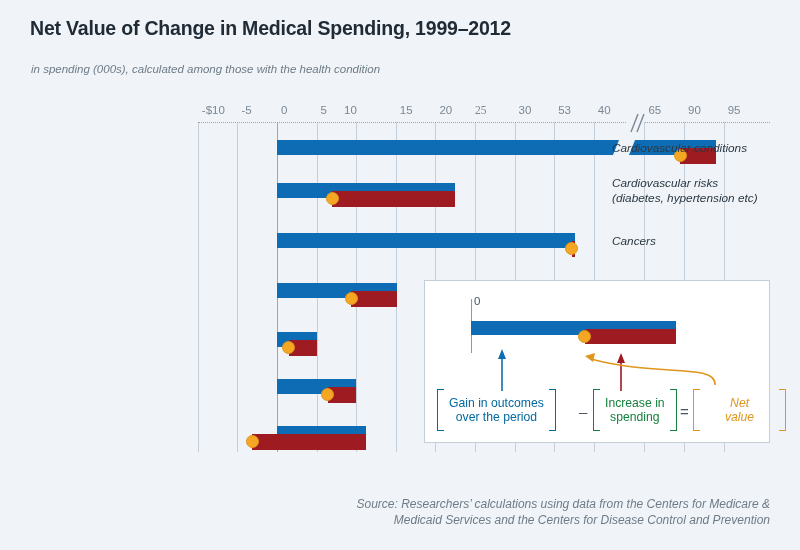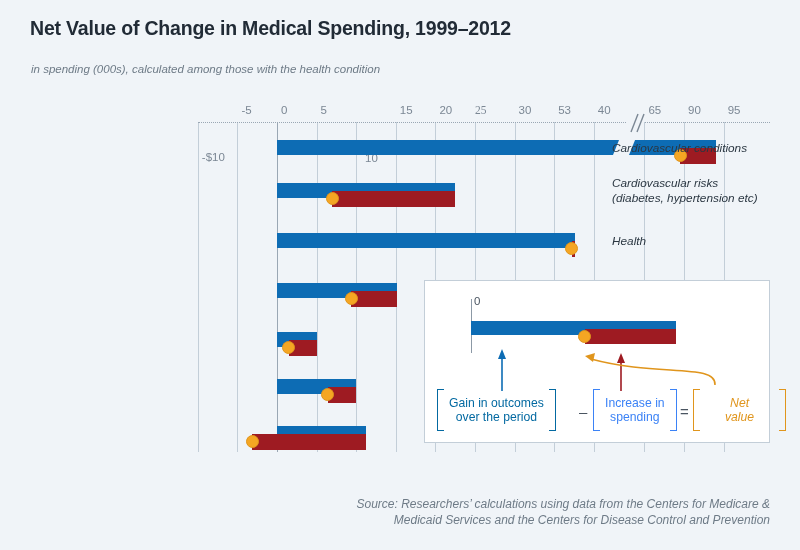--- a/index.html
+++ b/index.html
@@ -134,21 +134,21 @@
   .op {
     position: absolute; font-size: 15px;
     color: #4a5561;
   }
   .brkt {
     width: 7px; align-self: stretch;
   }
   .brkt.l { border-left: 1.6px solid; border-top: 1.6px solid; border-bottom: 1.6px solid; }
   .brkt.r { border-right: 1.6px solid; border-top: 1.6px solid; border-bottom: 1.6px solid; }
   .blue-c { color: #0369a1; }
-  .red-c  { color: #3b82f6; }
+  .red-c  { color: #15803d; }
   .org-c  { color: #e0951c; }
 
   
   #source {
     position: absolute; right: 30px; top: 497px;
     width: 500px; text-align: right;
     font-size: 12px; font-style: italic;
     color: #6e7b87; line-height: 15.5px;
   }
 </style>
@@ -175,25 +175,25 @@
         <div class="gridline" style="left: 277px;"></div>
         <div class="gridline" style="left: 316.6px;"></div>
         <div class="gridline" style="left: 356.2px;"></div>
         <div class="gridline" style="left: 395.8px;"></div>
         <div class="gridline" style="left: 446.48px;"></div>
         <div class="gridline" style="left: 486.08px;"></div>
         <div class="gridline" style="left: 525.68px;"></div>
       </div>
     <div id="dotted-top"></div>
     <div id="tick-layer">
-        <div class="tick-label" style="left: -0.2px; margin-top: 47px;">-$10</div>
+        <div class="tick-label" style="left: -0.2px;">-$10</div>
         <div class="tick-label" style="left: 39.4px;">-5</div>
         <div class="tick-label" style="left: 79px;">0</div>
         <div class="tick-label" style="left: 118.6px;">5</div>
-        <div class="tick-label" style="left: 163px; margin-top: 48px;">10</div>
+        <div class="tick-label" style="left: 142px;">10</div>
         <div class="tick-label" style="left: 197.8px;">15</div>
         <div class="tick-label" style="left: 237.4px;">20</div>
         <div class="tick-label" style="left: 273px; font-family: Liberation Serif, serif;">25</div>
         <div class="tick-label" style="left: 316.6px;">30</div>
         <div class="tick-label" style="left: 356.2px;">53</div>
         <div class="tick-label" style="left: 395.8px;">40</div>
         <div class="tick-label" style="left: 446.48px;">65</div>
         <div class="tick-label" style="left: 486.08px;">90</div>
         <div class="tick-label" style="left: 525.68px;">95</div>
       </div>
@@ -238,21 +238,21 @@
           <div class="bar-blue" style="left: 79px; width: 89.496px;"></div>
           <div class="bar-red" style="left: 54.448px; width: 114.048px;"></div>
           <div class="net-dot" style="left: 54.448px;"></div>
         </div>
       </div>
   </div>
 
   <div id="cat-layer">
       <div class="cat-label" style="top: 141px;">Cardiovascular conditions</div>
       <div class="cat-label" style="top: 176px;">Cardiovascular risks<br>(diabetes, hypertension etc)</div>
-      <div class="cat-label" style="top: 234px;">Health</div>
+      <div class="cat-label" style="top: 234px;">Cancers</div>
       <div class="cat-label" style="top: 284px;">Mental Health</div>
       <div class="cat-label" style="top: 333px;">Central Nervous System</div>
       <div class="cat-label" style="top: 380px;">Respiratory System</div>
       <div class="cat-label" style="top: 427px;">Musculoskeletal</div>
     </div>
 
   <div id="inset">
     <div id="inset-zero-axis"></div>
     <div id="inset-zero-label">0</div>
     <div id="inset-blue"></div>

